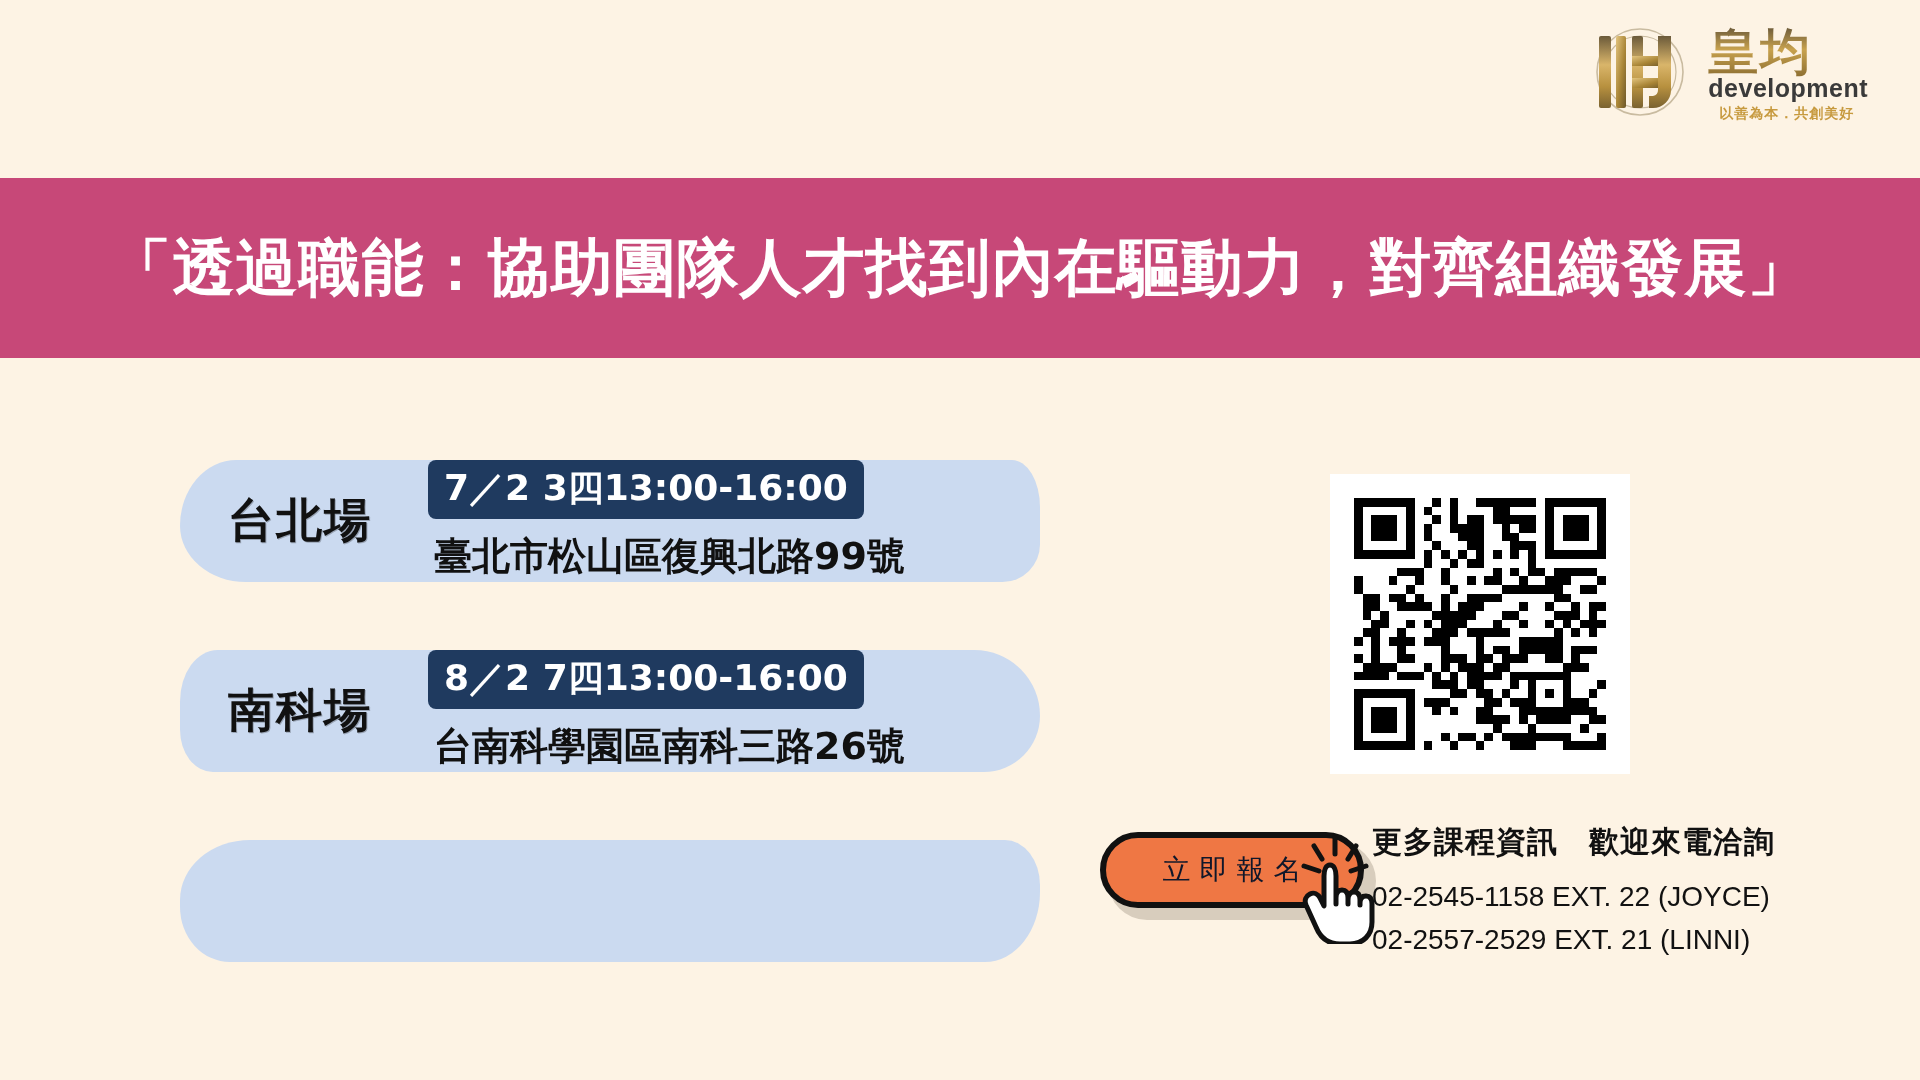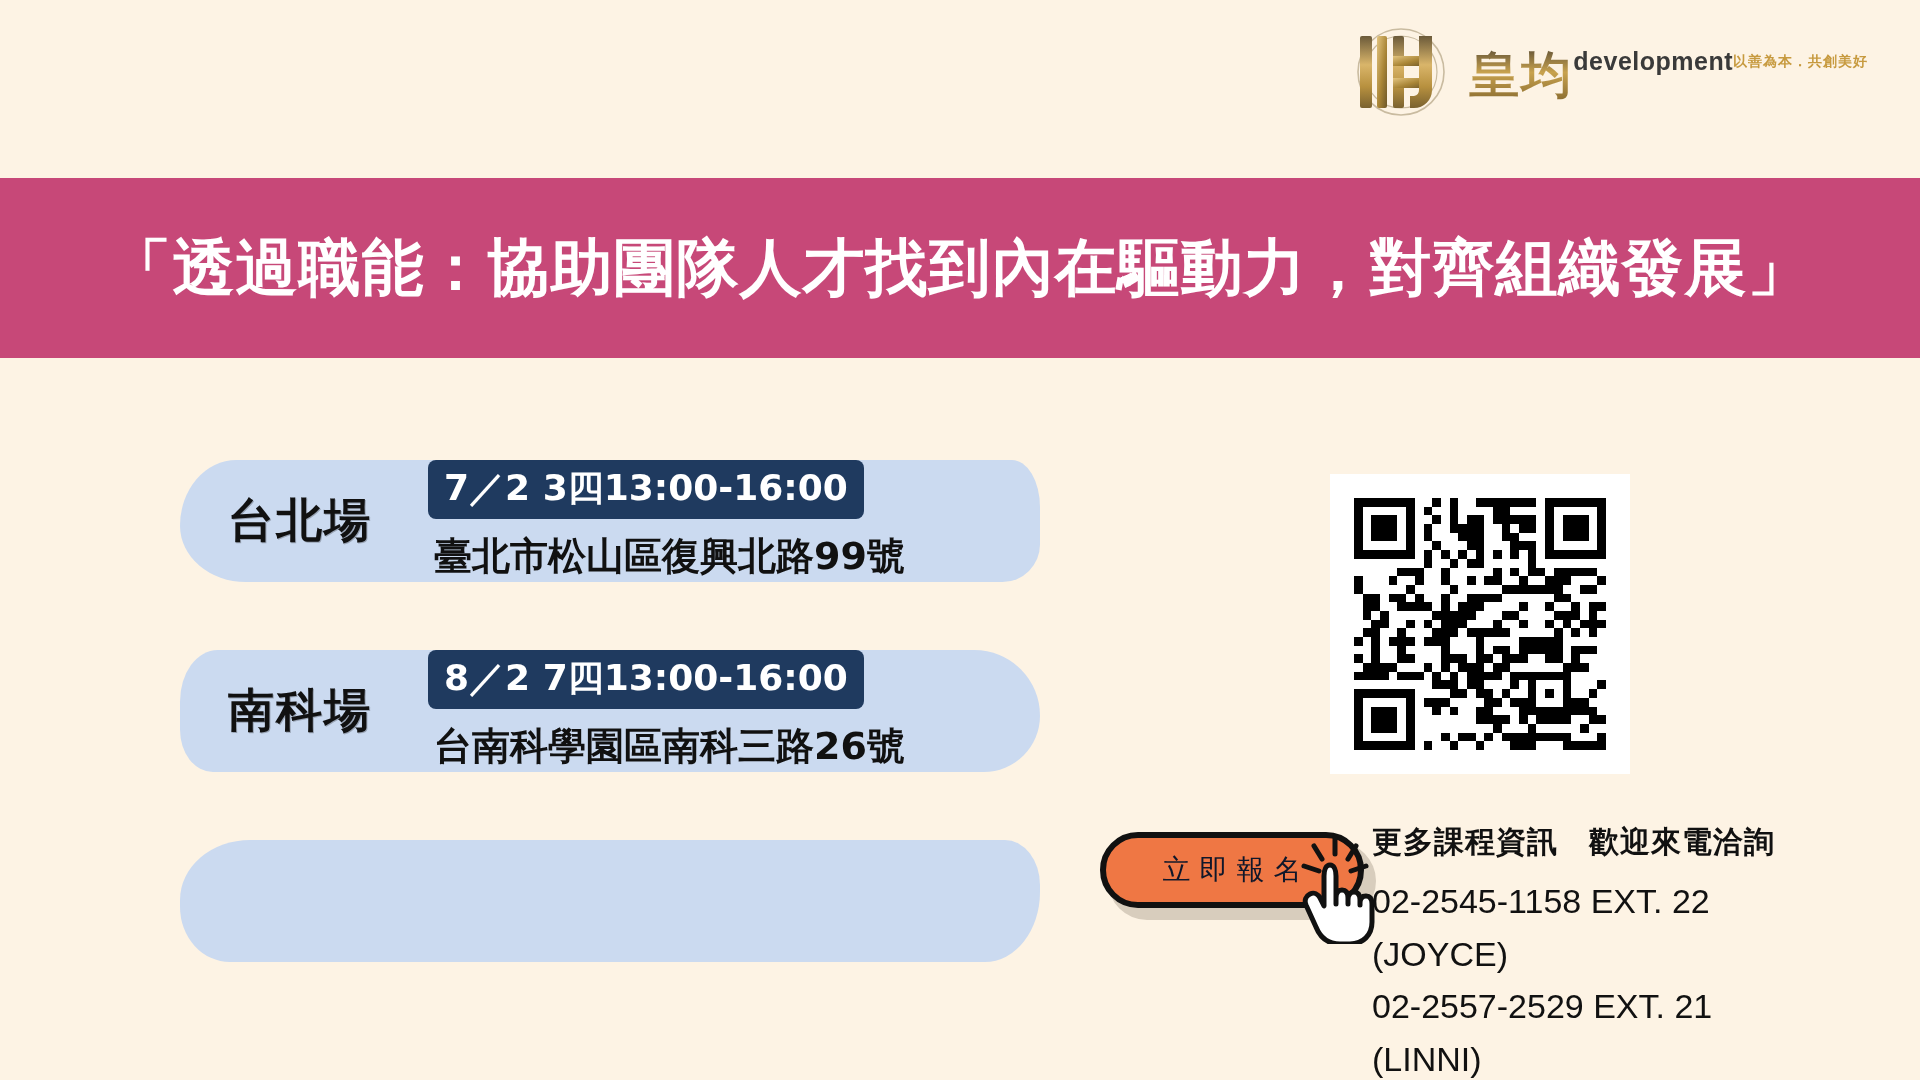--- a/index.html
+++ b/index.html
@@ -16,33 +16,33 @@
   .header{
     position:absolute;top:0;left:0;width:1920px;height:178px;
   }
   .logo-wrap{
     position:absolute;right:52px;top:18px;
     display:flex;align-items:center;gap:14px;
   }
   .logo-mark{
     width:108px;height:108px;position:relative;flex:0 0 auto;
   }
-  .logo-text{display:flex;align-items:flex-start;padding-top:6px;}
+  .logo-text{display:flex;flex-direction:column;align-items:flex-start;padding-top:6px;}
   .logo-cn{
     font-size:50px;font-weight:700;letter-spacing:2px;line-height:1;
     background:linear-gradient(180deg,#6b5a3a 0%,#c8a24e 45%,#8d6f32 100%);
     -webkit-background-clip:text;background-clip:text;color:transparent;
     font-family:"DejaVu Sans","Liberation Sans",sans-serif;
   }
   .logo-en{
     font-size:25px;font-weight:700;color:#3a3a3a;letter-spacing:.5px;
     margin-top:-2px;line-height:1.1;
   }
   .logo-slogan{
-    font-size:14px;color:#c79a3f;letter-spacing:1px;margin-top:3px;font-weight:700;
+    font-size:14px;color:#c79a3f;letter-spacing:1px;margin-top:3px;font-weight:700;margin-left:11px;
   }
 
   
   .title-banner{
     position:absolute;left:0;top:178px;width:1920px;height:180px;
     background:#C74878;
     display:flex;align-items:center;justify-content:center;text-align:center;
   }
   .title-banner .title-text{
     color:#ffffff;font-size:62px;font-weight:700;letter-spacing:1px;
@@ -124,21 +124,21 @@
   
   .contact{
     position:absolute;left:1372px;top:822px;width:420px;
   }
   .contact-head{
     font-size:30px;font-weight:700;color:#111;letter-spacing:1px;
     margin-bottom:12px;
     font-family:"DejaVu Sans","Liberation Sans",sans-serif;
   }
   .contact-line{
-    font-size:34px;color:#111;line-height:1.55;letter-spacing:0px;
+    font-size:28px;color:#111;line-height:1.55;letter-spacing:0px;
   }
 </style>
 </head>
 <body>
 
 <div class="header">
   <div class="logo-wrap">
 
     <div class="logo-mark">
       <svg width="108" height="108" viewBox="0 0 108 108" aria-hidden="true">

